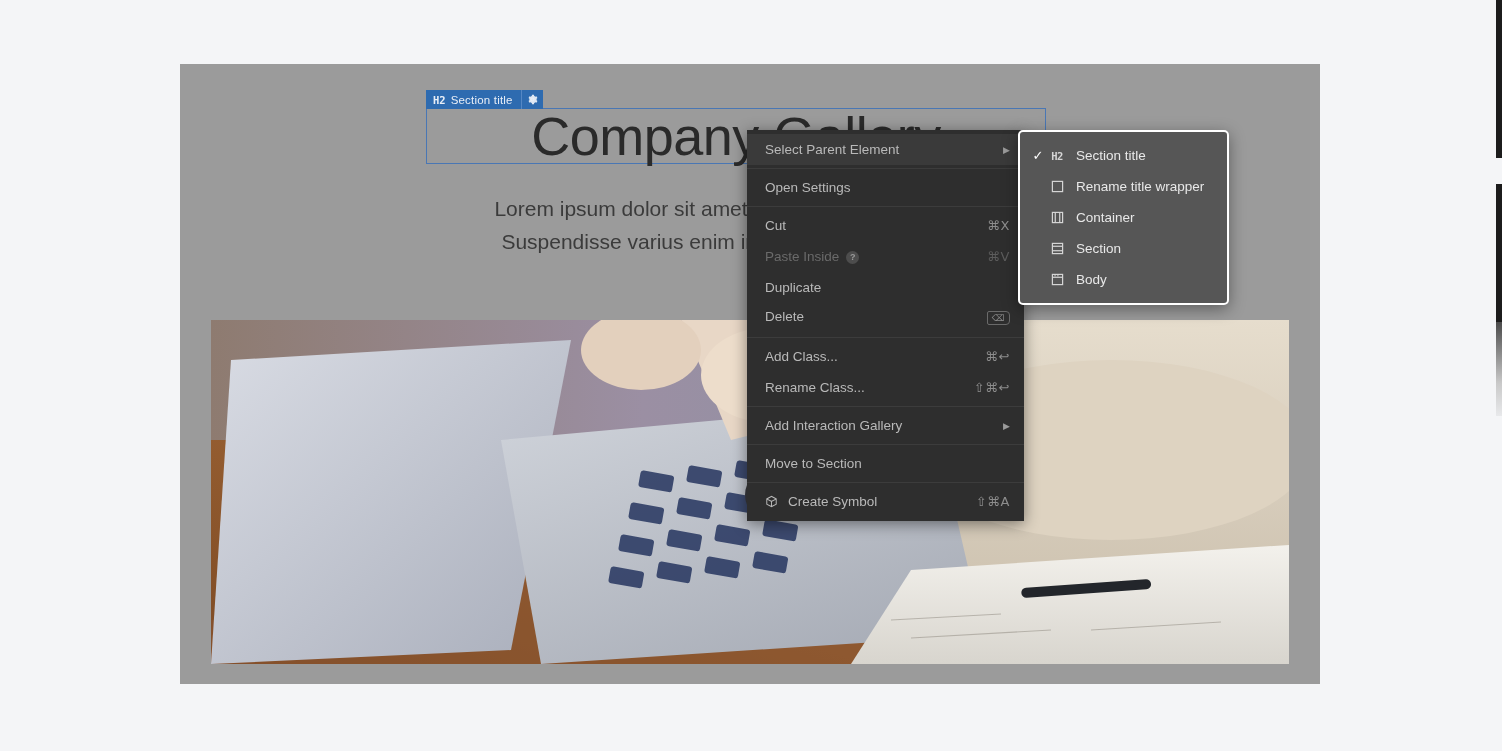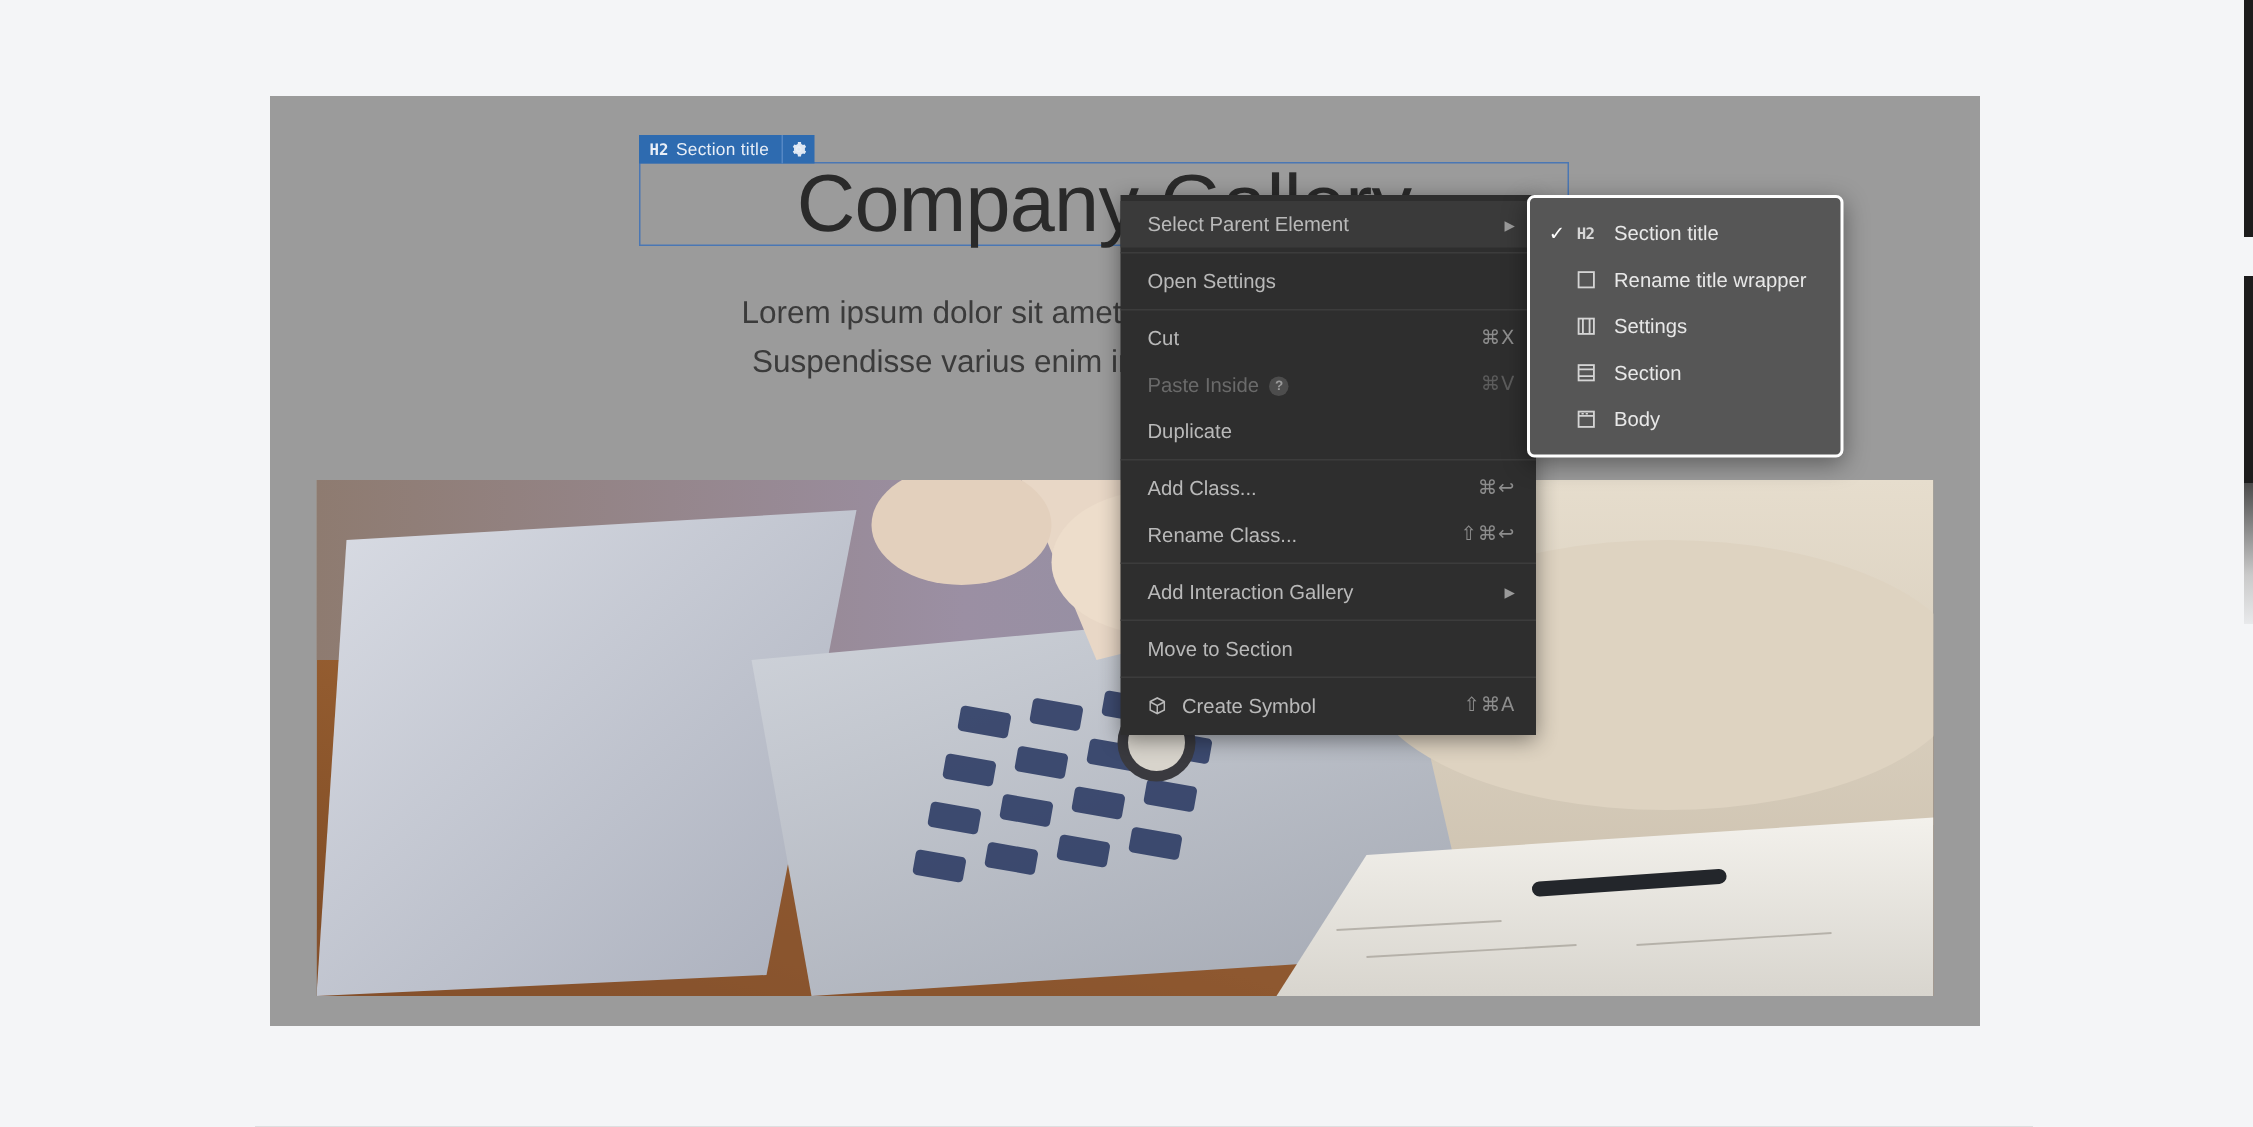--- a/index.html
+++ b/index.html
@@ -270,20 +270,24 @@
         <span class="lbl">Cut</span>
         <span class="sc">⌘X</span>
       </div>
       <div class="mi disabled">
         <span class="lbl"><span>Paste Inside</span><span class="helpdot">?</span></span>
         <span class="sc">⌘V</span>
       </div>
       <div class="mi">
         <span class="lbl">Duplicate</span>
       </div>
+      <div class="mi grp-bot">
+        <span class="lbl">Delete</span>
+        <span class="sc"><span class="bs-key">⌫</span></span>
+      </div>
     </div>
     <div class="sep"></div>
     <div>
       <div class="mi">
         <span class="lbl">Add Class...</span>
         <span class="sc">⌘↩</span>
       </div>
       <div class="mi">
         <span class="lbl">Rename Class...</span>
         <span class="sc">⇧⌘↩</span>
@@ -338,21 +342,21 @@
 
     <div class="sub-item">
       <span class="sub-check"></span>
       <span class="sub-icon">
         <svg width="13" height="13" viewBox="0 0 14 14" fill="none" stroke="#d5d5d5" stroke-width="1.3" aria-hidden="true">
           <rect x="1.5" y="1.5" width="11" height="11"></rect>
           <line x1="4.6" y1="1.5" x2="4.6" y2="12.5"></line>
           <line x1="9.4" y1="1.5" x2="9.4" y2="12.5"></line>
         </svg>
       </span>
-      <span>Settings</span>
+      <span>Container</span>
     </div>
 
     <div class="sub-item">
       <span class="sub-check"></span>
       <span class="sub-icon">
         <svg width="13" height="13" viewBox="0 0 14 14" fill="none" stroke="#d5d5d5" stroke-width="1.3" aria-hidden="true">
           <rect x="1.5" y="1.5" width="11" height="11"></rect>
           <line x1="1.5" y1="4.6" x2="12.5" y2="4.6"></line>
           <line x1="1.5" y1="9.4" x2="12.5" y2="9.4"></line>
         </svg>

